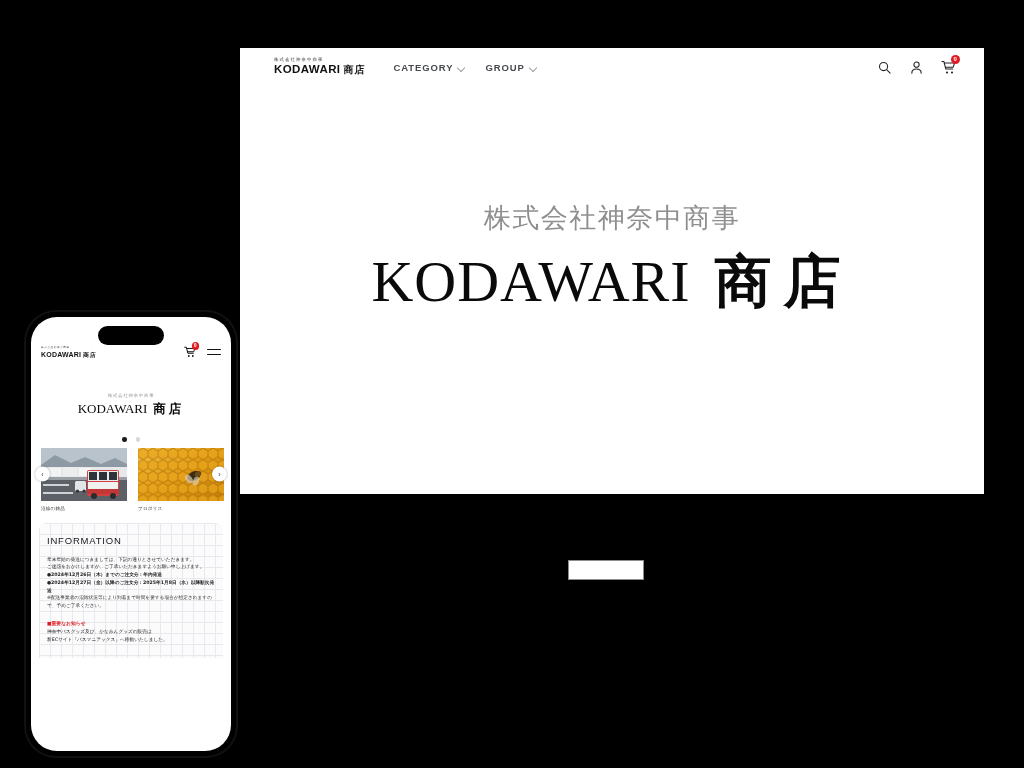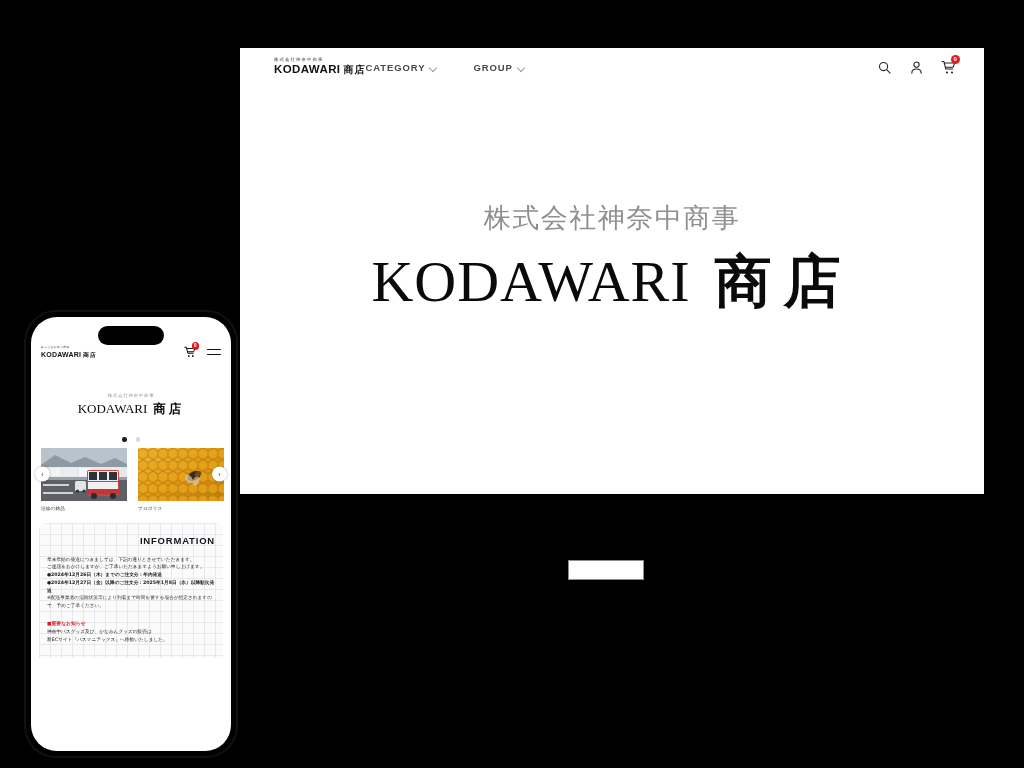--- a/index.html
+++ b/index.html
@@ -28,21 +28,21 @@
   .d-logo-sub {
     font-size: 4.4px; letter-spacing: 1.1px; color: #3a3a3a;
     transform: scaleY(1.05); margin-bottom: 2px; white-space: nowrap;
   }
   .d-logo-main {
     font-size: 11.5px; font-weight: 700; color: #111; letter-spacing: 0.4px;
     white-space: nowrap;
   }
   .d-logo-main .jp { font-family: "DejaVu Sans", sans-serif; font-size: 10px; letter-spacing: 1px; margin-left: 3px; }
 
-  .d-nav { display: flex; align-items: center; gap: 36px; }
+  .d-nav { display: flex; align-items: center; gap: 20px; margin-left: 28px; }
   .d-nav-item {
     font-size: 9.5px; font-weight: 600; color: #46494f; letter-spacing: 0.9px;
     display: flex; align-items: center; gap: 5px; cursor: pointer;
   }
   .chev { display: inline-block; width: 7px; height: 7px; position: relative; }
   .chev::after {
     content: ""; position: absolute; left: 0; top: 1px;
     width: 5px; height: 5px;
     border-right: 1.1px solid #9b9ea3; border-bottom: 1.1px solid #9b9ea3;
     transform: rotate(45deg);
@@ -159,21 +159,21 @@
     margin: 12px 8px 0 8px;
     padding: 12px 8px 14px 8px;
     border-radius: 8px 8px 0 0;
     background-color: #fbfbfb;
     background-image:
       linear-gradient(to right, #e8e8ee 0.6px, transparent 0.6px),
       linear-gradient(to bottom, #e8e8ee 0.6px, transparent 0.6px);
     background-size: 11px 11px;
   }
   .info-title {
-    text-align: right; font-size: 9.5px; font-weight: 700;
+    text-align: left; font-size: 9.5px; font-weight: 400;
     color: #15161a; letter-spacing: 0.8px; margin-bottom: 10px;
   }
   .info-body {
     font-family: "DejaVu Sans", sans-serif;
     font-size: 4.7px; line-height: 1.65; color: #222;
   }
   .info-body p { margin: 0; }
   .info-body .bullet { font-weight: 700; }
   .info-body .note { color: #333; }
   .notice-head {

